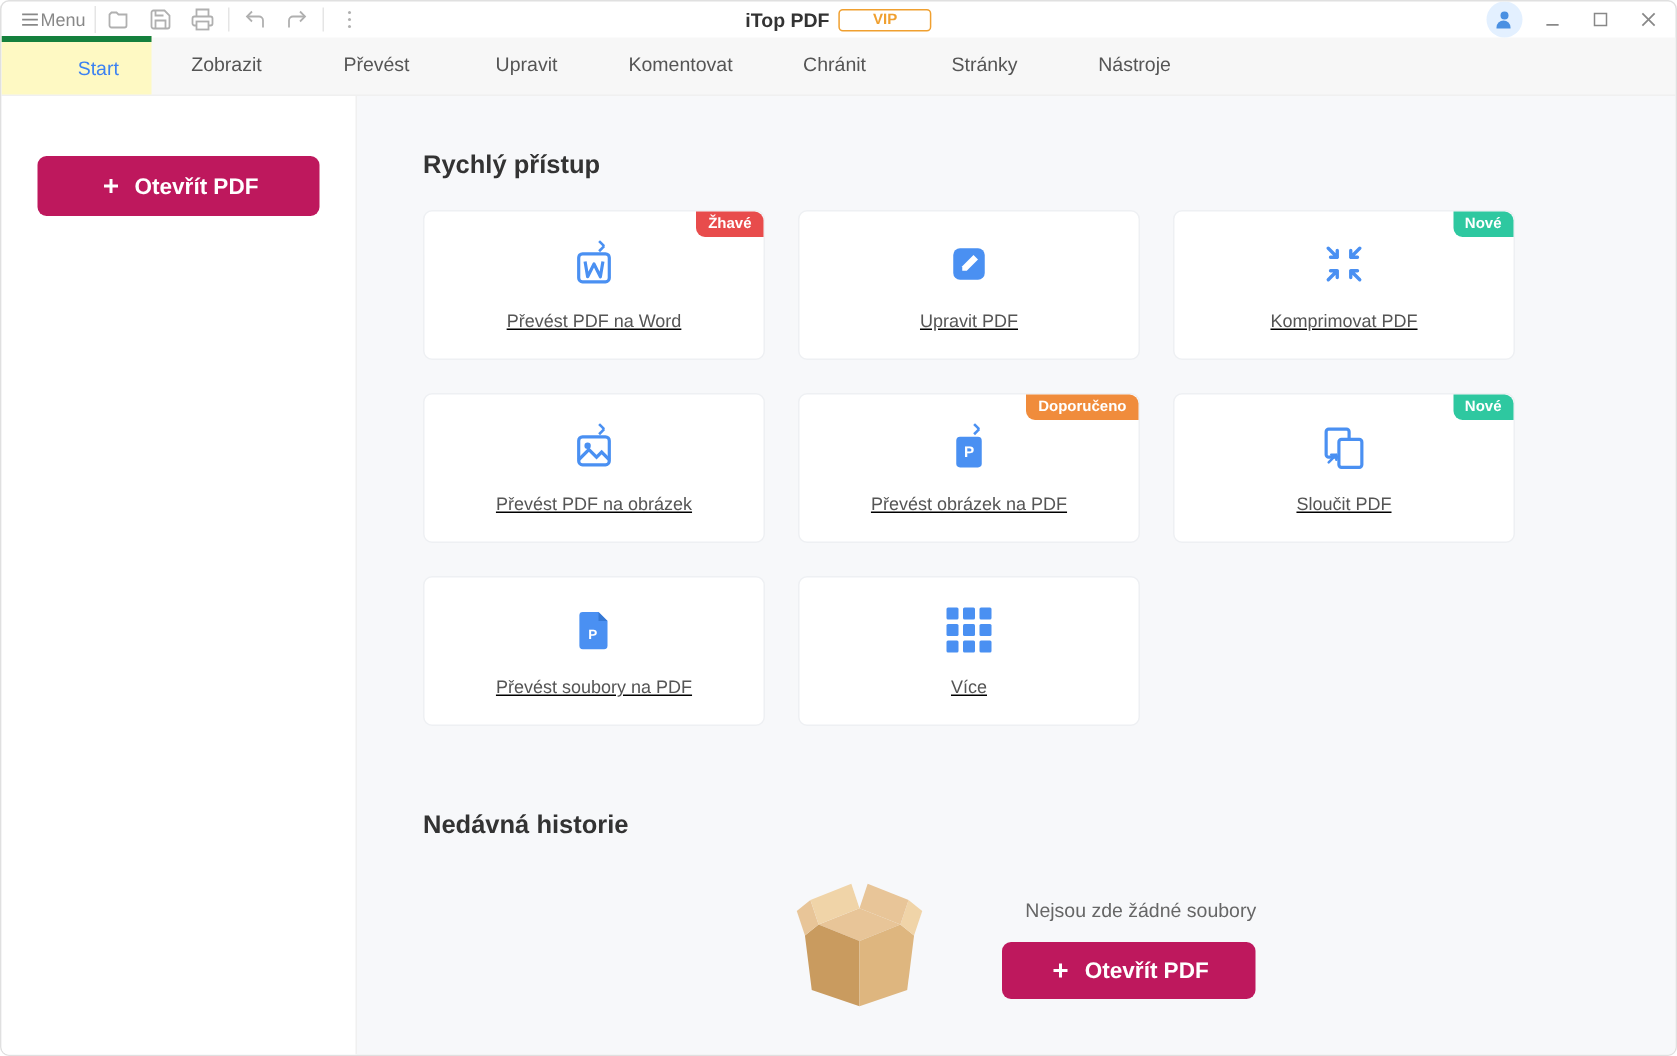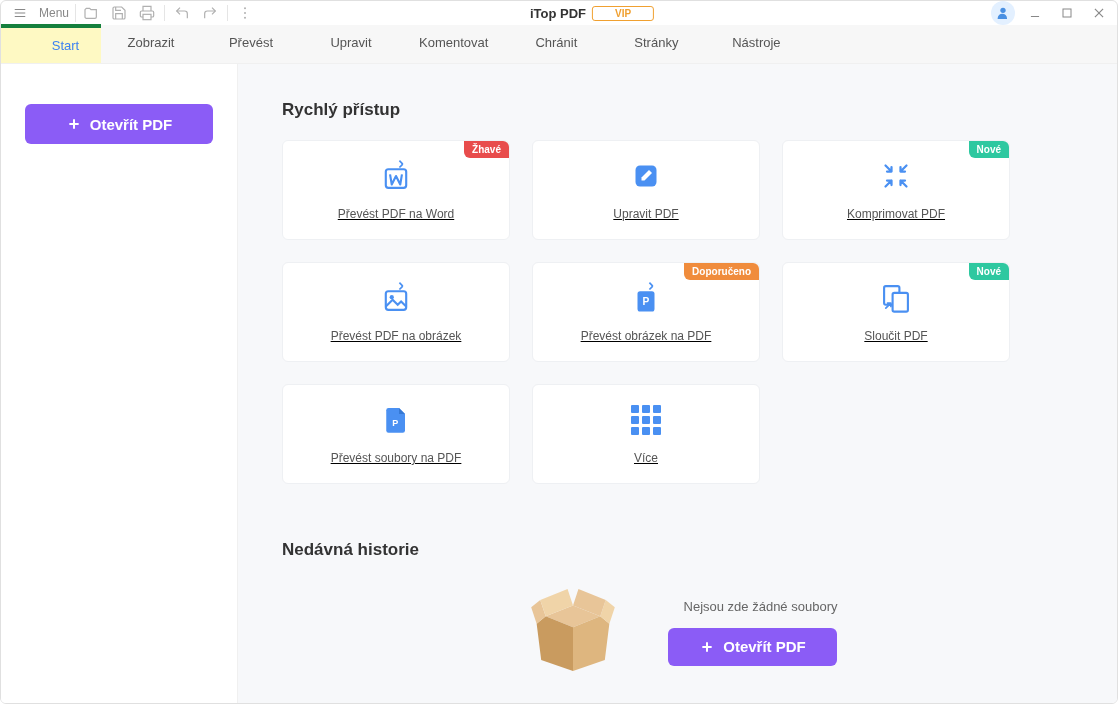--- a/index.html
+++ b/index.html
@@ -1,40 +1,40 @@
 <!DOCTYPE html>
 <html><head>
 <meta charset="utf-8">
 <style>
 * { margin: 0; padding: 0; box-sizing: border-box; font-family: -apple-system, "Segoe UI", Arial, sans-serif; }
 body { width: 1118px; height: 704px; background: #fff; border: 1px solid #e0e0e0; border-radius: 6px; overflow: hidden; display: flex; flex-direction: column; }
 
 
 .titlebar { height: 28px; display: flex; align-items: center; padding: 0 6px; position: relative; }
 .titlebar-left { display: flex; align-items: center; gap: 2px; }
-.menu-btn { display: flex; align-items: center; gap: 12px; padding: 2px 6px; color: #888; font-size: 12px; cursor: pointer; border-right: 1px solid #e5e5e5; }
+.menu-btn { display: flex; align-items: center; gap: 0; padding: 2px 6px; color: #888; font-size: 12px; cursor: pointer; border-right: 1px solid #e5e5e5; }
 .tb-icon { width: 26px; height: 24px; display: flex; align-items: center; justify-content: center; color: #b0b0b0; cursor: pointer; }
 .tb-icon svg { width: 16px; height: 16px; }
 .tb-divider { width: 1px; height: 16px; background: #e5e5e5; margin: 0 2px; }
-.titlebar-center { position: absolute; left: 50%; transform: translateX(-50%); display: flex; align-items: center; gap: 6px; margin-left: 33px; }
+.titlebar-center { position: absolute; left: 50%; transform: translateX(-50%); display: flex; align-items: center; gap: 6px; }
 .app-title { font-size: 13px; font-weight: 700; color: #333; }
 .vip-badge { border: 1px solid #f0a030; color: #f0a030; font-size: 10px; font-weight: 700; padding: 1px 22px; border-radius: 3px; }
 .titlebar-right { margin-left: auto; display: flex; align-items: center; gap: 8px; }
 .user-icon { width: 24px; height: 24px; border-radius: 50%; background: #e3f0ff; display: flex; align-items: center; justify-content: center; color: #4a90e2; }
 .win-btn { width: 24px; height: 24px; display: flex; align-items: center; justify-content: center; color: #888; cursor: pointer; }
 
 
 .tabbar { display: flex; border-bottom: 1px solid #f0f0f0; background: #f7f7f7; }
 .tab { padding: 10px 18px; font-size: 13px; color: #555; cursor: pointer; min-width: 100px; text-align: center; }
 .tab.active { background: #fef9c3; color: #3d82f2; border-top: 4px solid #15803d; margin-top: -1px; padding-left: 47px; }
 
 
 .body { flex: 1; display: flex; background: #f7f8fa; }
 .sidebar { width: 237px; background: #fff; border-right: 1px solid #f0f0f0; padding: 40px 24px; }
-.open-btn { width: 100%; height: 40px; background: #8b5cf6; color: #fff; border: none; border-radius: 6px; font-size: 15px; font-weight: 600; display: flex; align-items: center; justify-content: center; gap: 8px; cursor: pointer; }
+.open-btn { width: 100%; height: 40px; background: #be185d; color: #fff; border: none; border-radius: 6px; font-size: 15px; font-weight: 600; display: flex; align-items: center; justify-content: center; gap: 8px; cursor: pointer; }
 
 .main { flex: 1; overflow-y: auto; padding: 36px 44px; }
 .section-title { font-size: 17px; font-weight: 700; color: #333; margin-bottom: 20px; }
 
 .cards { display: grid; grid-template-columns: repeat(3, 228px); gap: 22px; text-decoration: underline; }
 .card { background: #fff; border: 1px solid #eef0f3; border-radius: 6px; height: 100px; display: flex; flex-direction: column; align-items: center; justify-content: center; position: relative; cursor: pointer; gap: 14px; }
 .card-icon { width: 34px; height: 34px; display: flex; align-items: center; justify-content: center; }
 .card-label { font-size: 12px; color: #555; }
 .badge { position: absolute; top: 0; right: 0; font-size: 10px; color: #fff; padding: 3px 8px; border-radius: 0 6px 0 6px; font-weight: 600; }
 .badge.hot { background: #e84c4c; }

